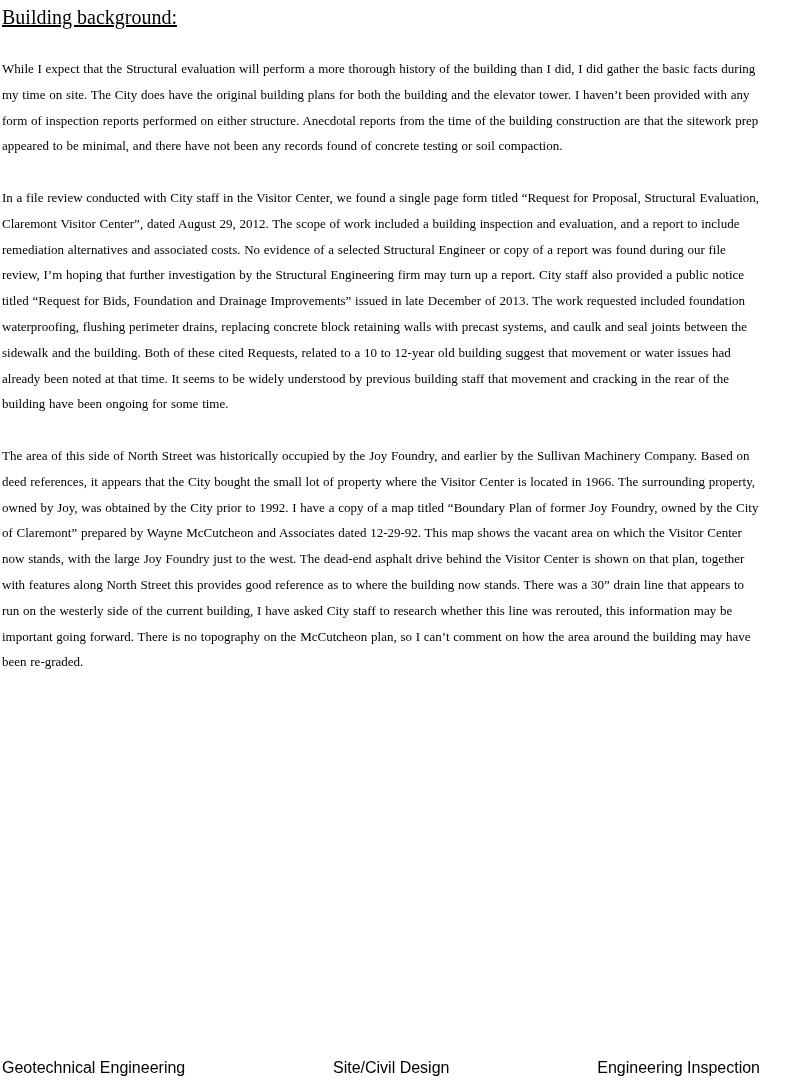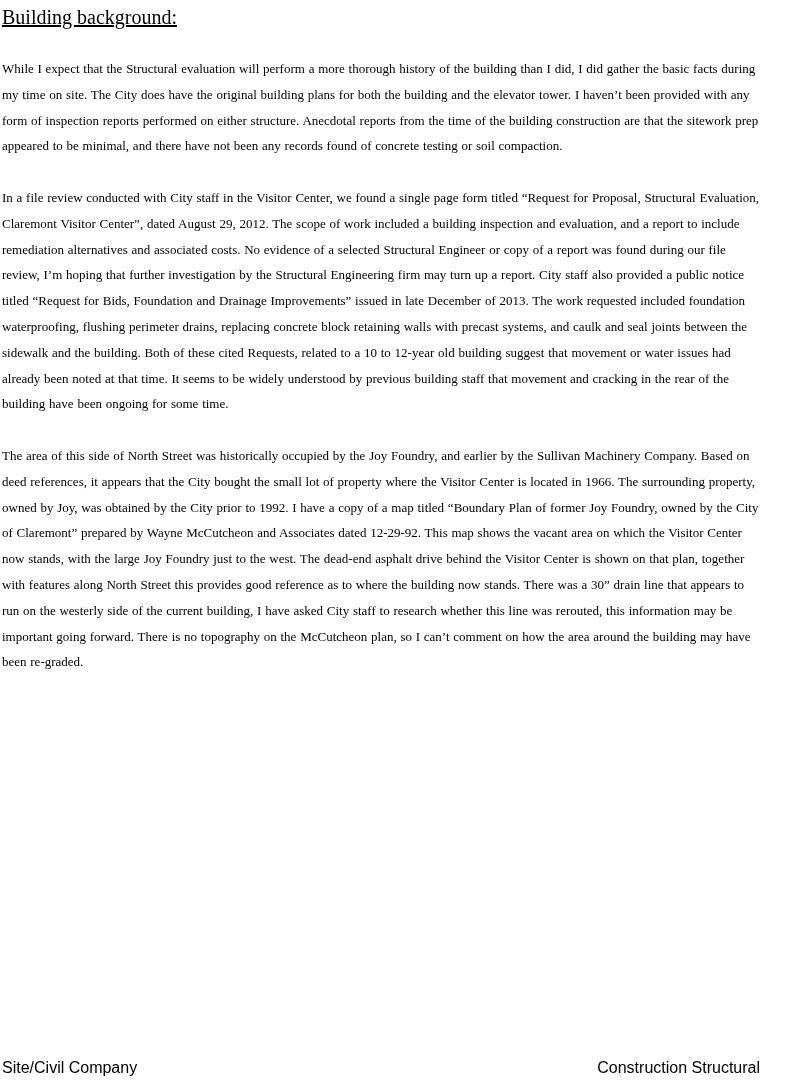--- a/index.html
+++ b/index.html
@@ -62,17 +62,18 @@
 
   <h1 class="doc-heading">Building background:</h1>
 
   <p class="doc-paragraph">While I expect that the Structural evaluation will perform a more thorough history of the building than I did, I did gather the basic facts during my time on site. The City does have the original building plans for both the building and the elevator tower. I haven’t been provided with any form of inspection reports performed on either structure. Anecdotal reports from the time of the building construction are that the sitework prep appeared to be minimal, and there have not been any records found of concrete testing or soil compaction.</p>
 
   <p class="doc-paragraph">In a file review conducted with City staff in the Visitor Center, we found a single page form titled “Request for Proposal, Structural Evaluation, Claremont Visitor Center”, dated August 29, 2012. The scope of work included a building inspection and evaluation, and a report to include remediation alternatives and associated costs. No evidence of a selected Structural Engineer or copy of a report was found during our file review, I’m hoping that further investigation by the Structural Engineering firm may turn up a report. City staff also provided a public notice titled “Request for Bids, Foundation and Drainage Improvements” issued in late December of 2013. The work requested included foundation waterproofing, flushing perimeter drains, replacing concrete block retaining walls with precast systems, and caulk and seal joints between the sidewalk and the building. Both of these cited Requests, related to a 10 to 12-year old building suggest that movement or water issues had already been noted at that time. It seems to be widely understood by previous building staff that movement and cracking in the rear of the building have been ongoing for some time.</p>
 
   <p class="doc-paragraph">The area of this side of North Street was historically occupied by the Joy Foundry, and earlier by the Sullivan Machinery Company. Based on deed references, it appears that the City bought the small lot of property where the Visitor Center is located in 1966. The surrounding property, owned by Joy, was obtained by the City prior to 1992. I have a copy of a map titled “Boundary Plan of former Joy Foundry, owned by the City of Claremont” prepared by Wayne McCutcheon and Associates dated 12-29-92. This map shows the vacant area on which the Visitor Center now stands, with the large Joy Foundry just to the west. The dead-end asphalt drive behind the Visitor Center is shown on that plan, together with features along North Street this provides good reference as to where the building now stands. There was a 30” drain line that appears to run on the westerly side of the current building, I have asked City staff to research whether this line was rerouted, this information may be important going forward. There is no topography on the McCutcheon plan, so I can’t comment on how the area around the building may have been re-graded.</p>
 
   <div class="page-footer">
-    <span class="footer-item center">Site/Civil Company</span>
-    <span class="footer-item right">Construction Structural</span>
+    <span class="footer-item left">Geotechnical Engineering</span>
+    <span class="footer-item center">Site/Civil Design</span>
+    <span class="footer-item right">Engineering Inspection</span>
   </div>
 
 </div>
 
 </body></html>

